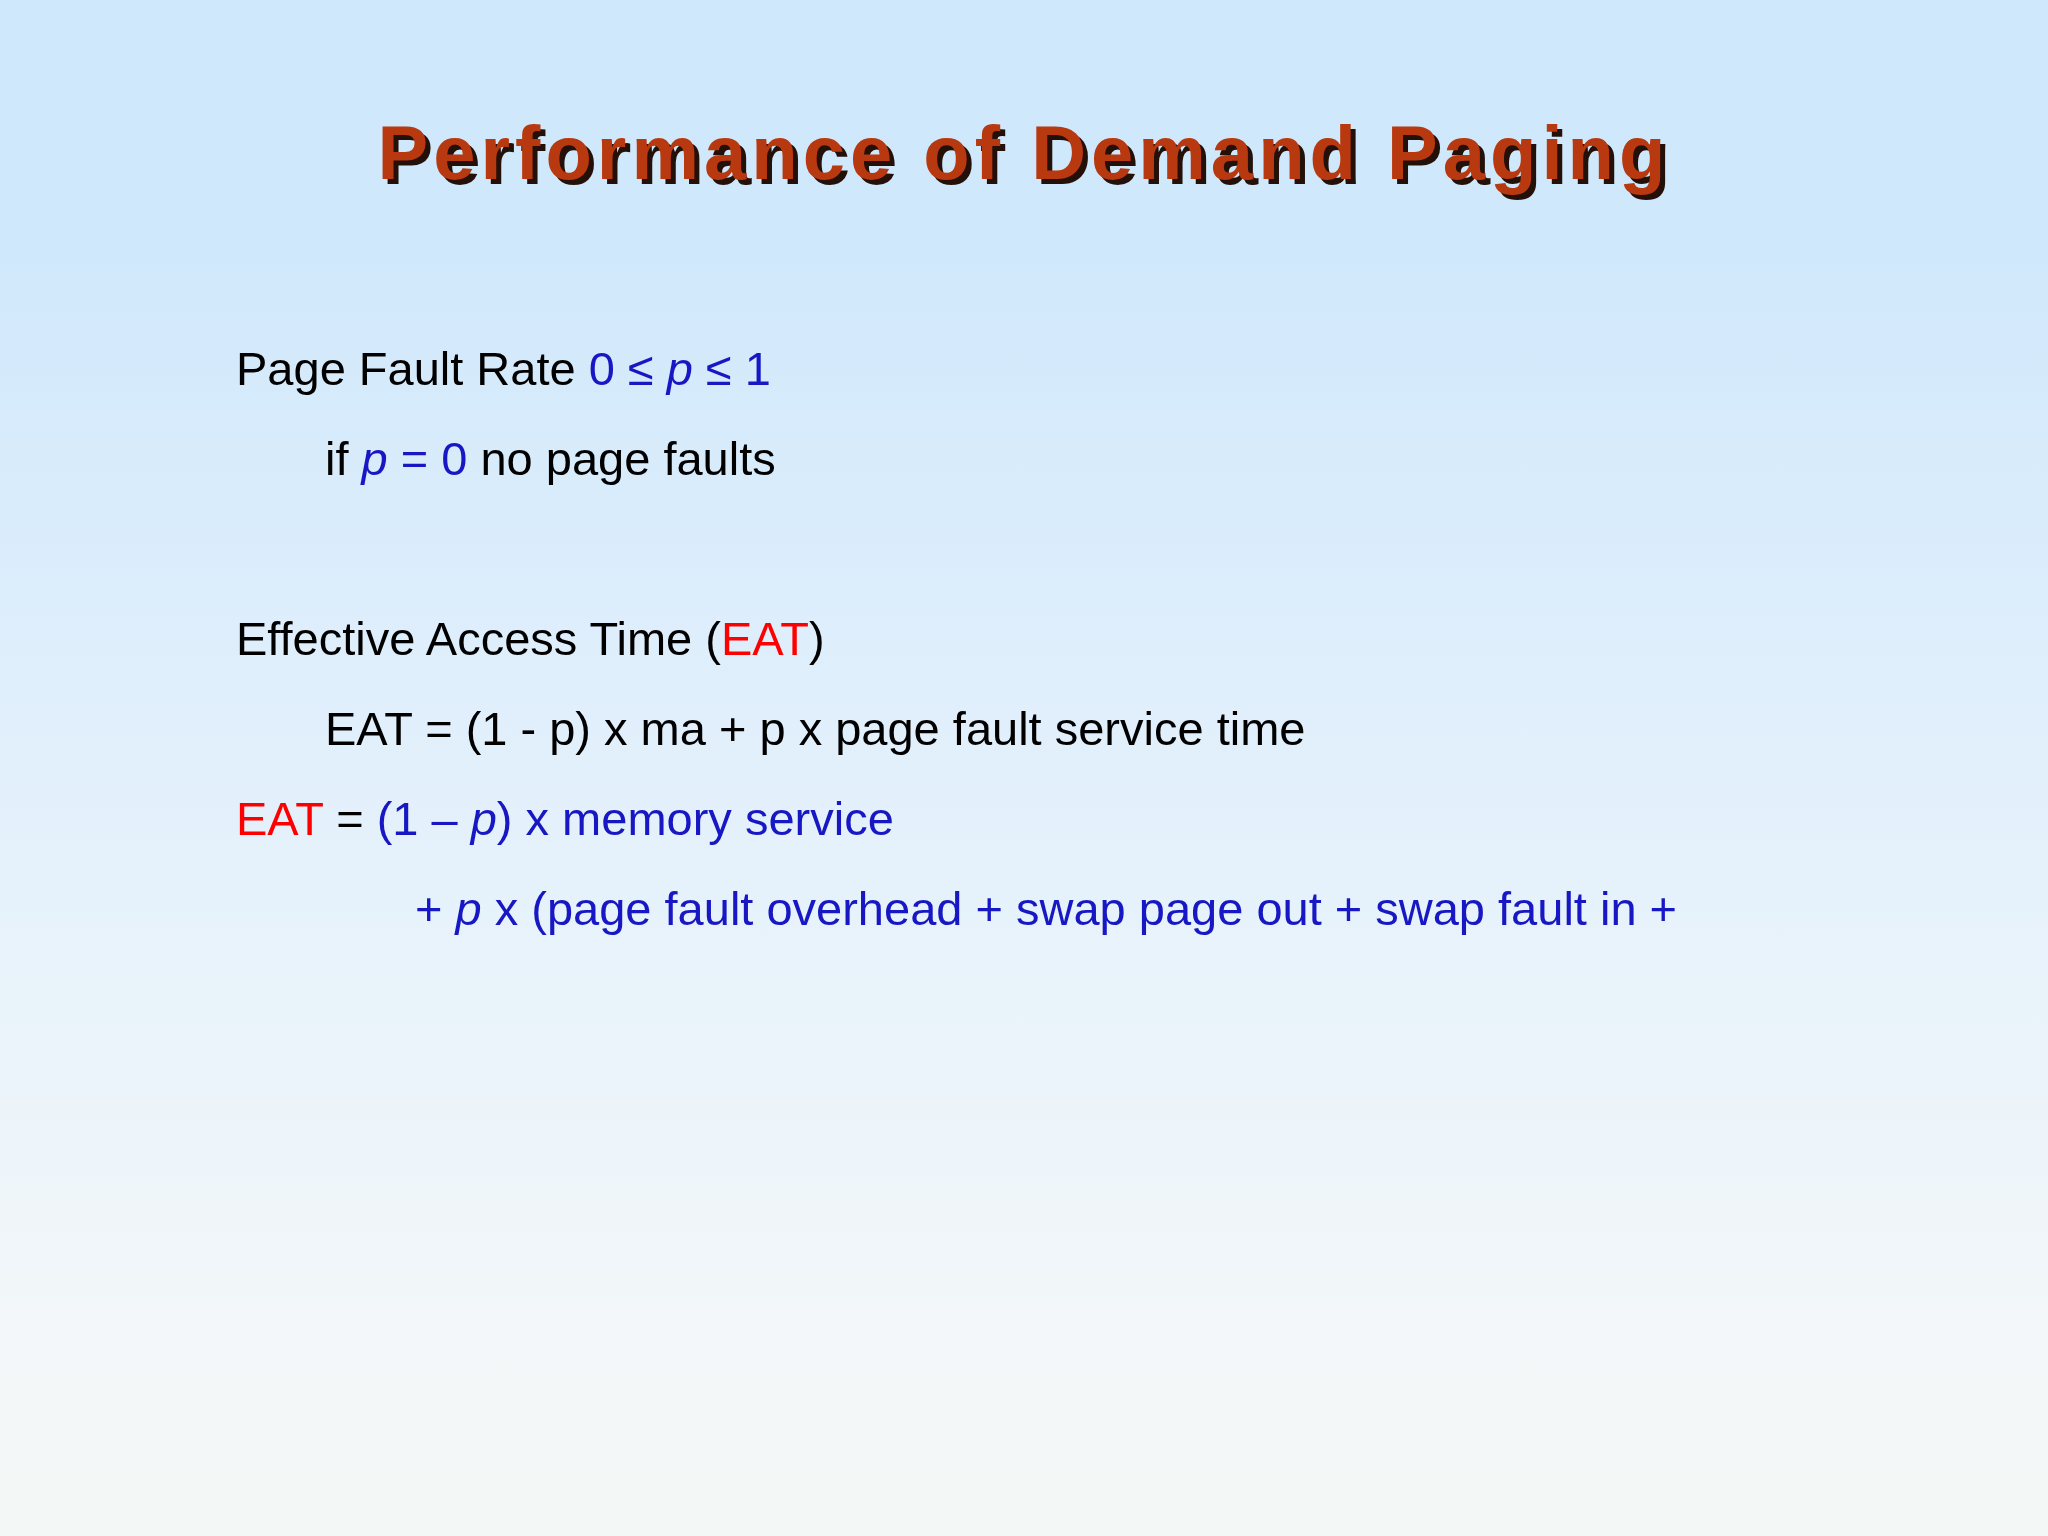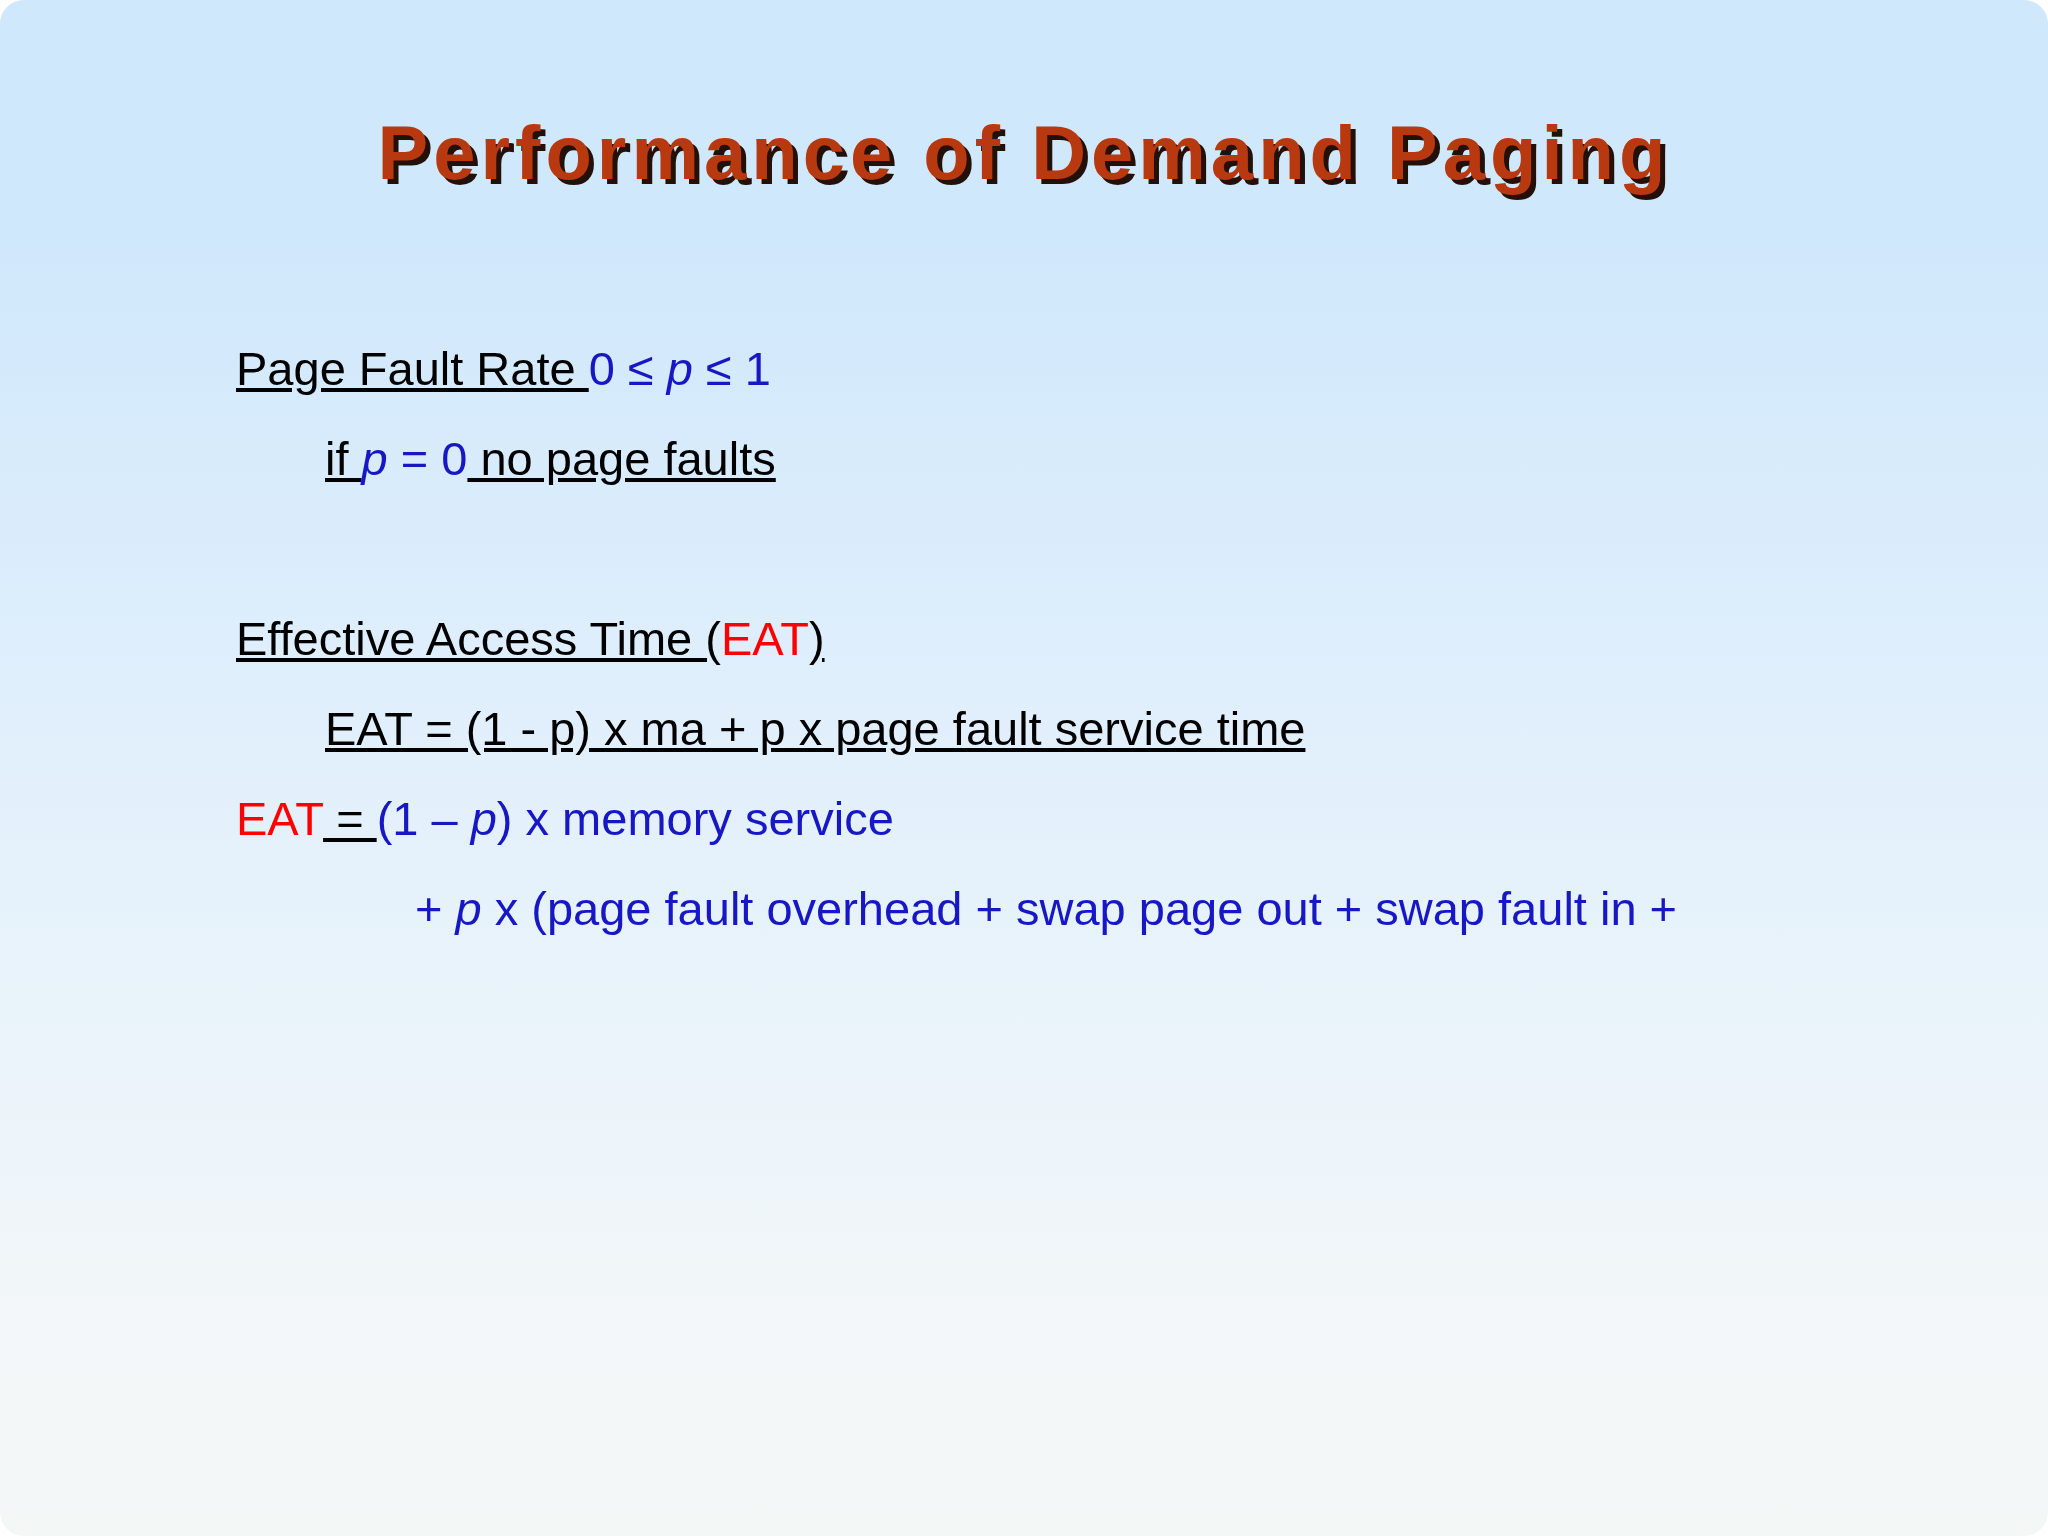--- a/index.html
+++ b/index.html
@@ -20,21 +20,20 @@
     height: 1536px;
     box-sizing: border-box;
     background: linear-gradient(to bottom,
         #cfe8fb 0%,
         #cfe8fb 14%,
         #dcedfc 38%,
         #e6f2fb 58%,
         #eef5fa 76%,
         #f4f7f8 90%,
         #f3f7f6 100%);
-    border-radius: 24px;
   }
 
   
   #title-block {
     position: absolute;
     left: 0;
     top: 62px;
     width: 2048px;
     text-align: center;
   }
@@ -71,21 +70,21 @@
     height: 90px;
   }
 
   
   .lvl0 { padding-left: 236px; }
   .lvl1 { padding-left: 325px; }
   .lvl2 { padding-left: 415px; }
   .lvl3 { padding-left: 588px; }
 
   
-  .blk  { color: #000000; text-decoration: underline; }
+  .blk  { color: #000000; }
   .blu  { color: #1717c4; }
   .red  { color: #ff0000; text-align: right; }
   .ital { font-style: italic; }
 
   .rel { font-family: "Liberation Sans", sans-serif; }
 </style>
 </head>
 <body>
 
 <div id="slide">

